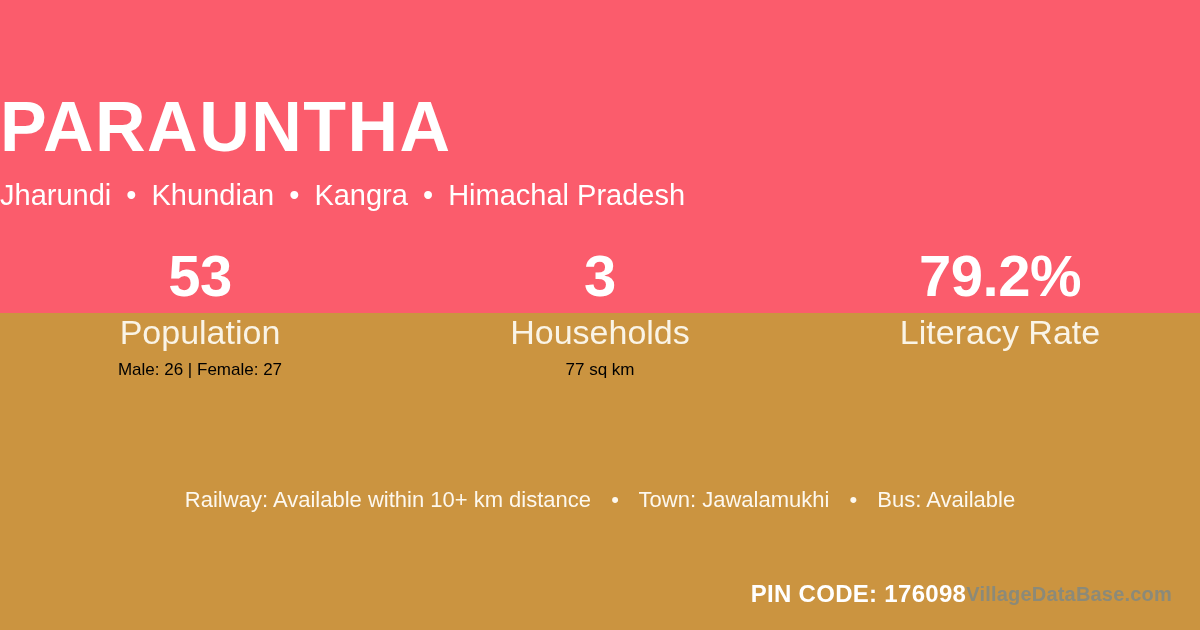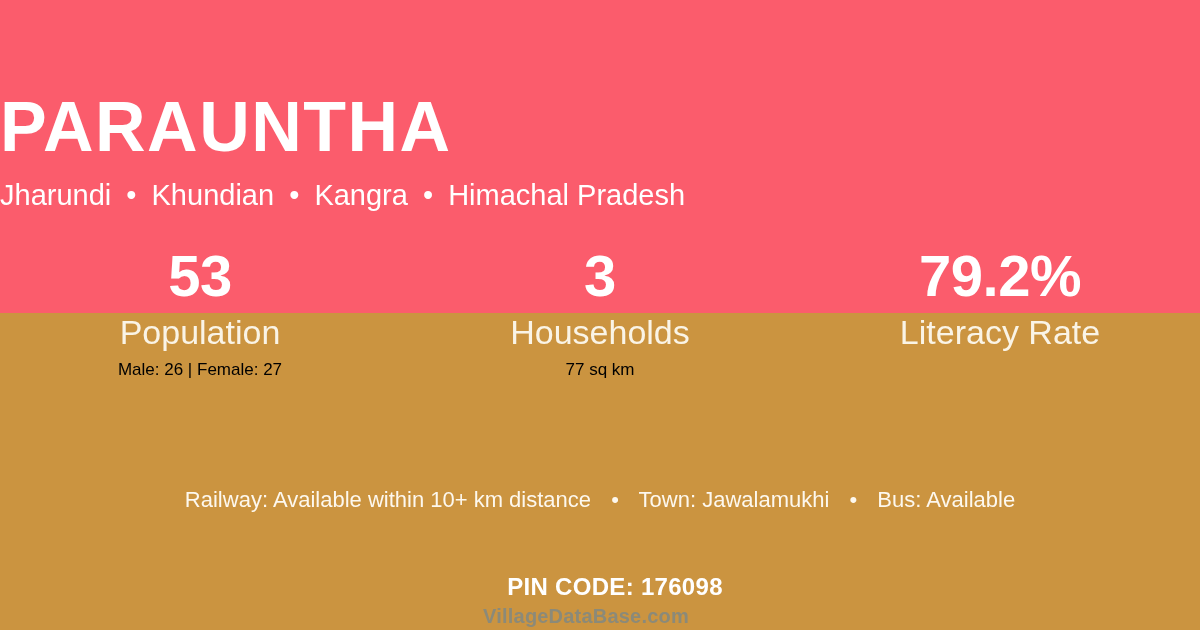--- a/index.html
+++ b/index.html
@@ -121,23 +121,23 @@
   }
 
   
   .footer {
     position: absolute;
     left: 0;
     top: 572px;
     width: 1200px;
     height: 44px;
     display: flex;
-    flex-direction: column;
+    flex-direction: row;
     align-items: center;
-    justify-content: space-between;
+    justify-content: flex-end;
   }
   .pin-code {
     padding-left: 30px;
     font-size: 24px;
     font-weight: bold;
     line-height: 30px;
     color: #ffffff;
     letter-spacing: 0.3px;
     white-space: nowrap;
   }

